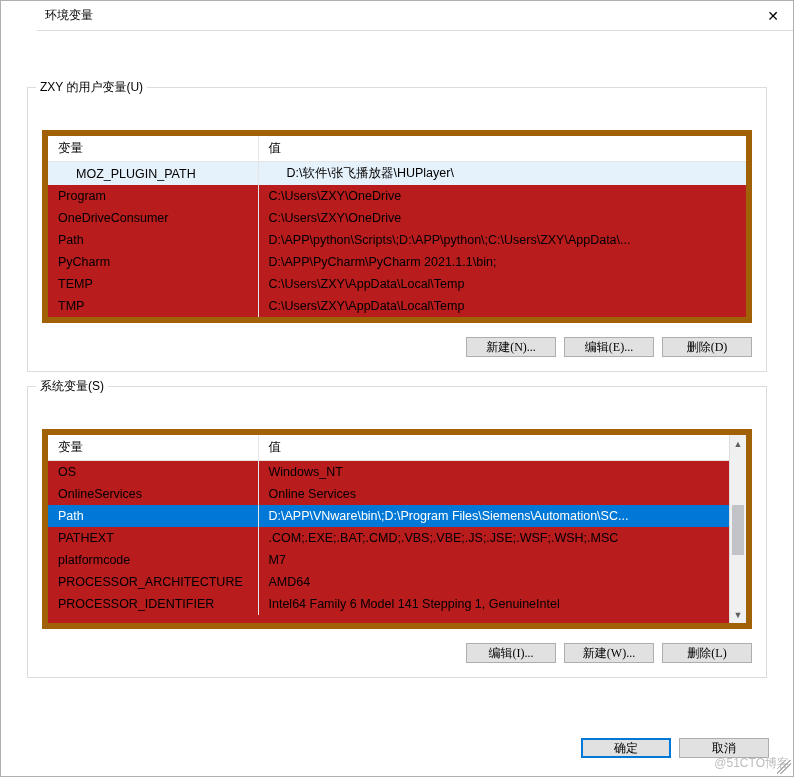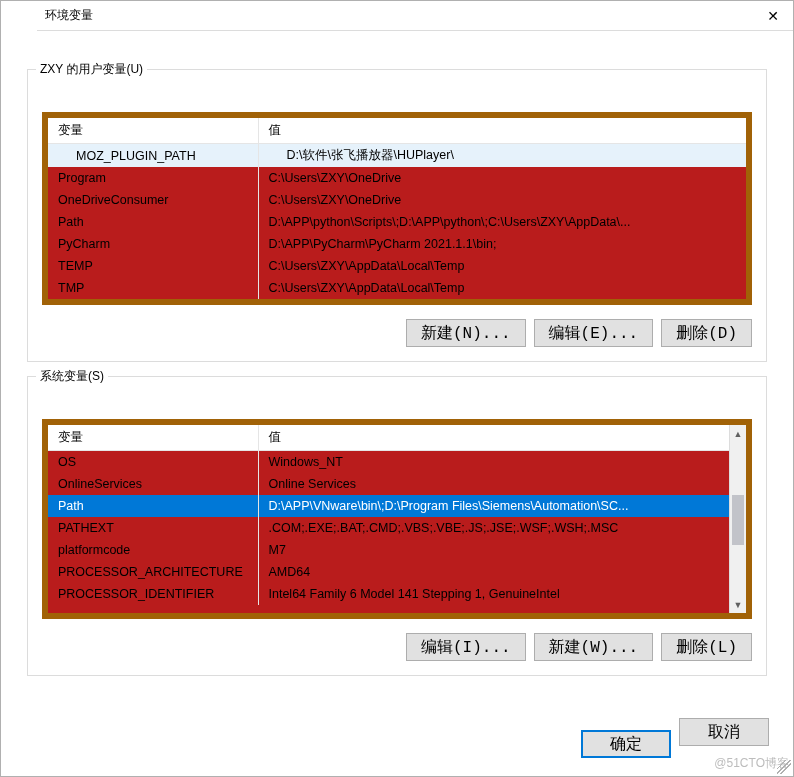--- a/index.html
+++ b/index.html
@@ -101,32 +101,31 @@
     padding-left: 28px;
   }
   .btn-row {
     display: flex;
     justify-content: flex-end;
     gap: 8px;
     margin-top: 14px;
   }
   .btn {
     min-width: 90px;
-    height: 28px;
+    height: 20px;
     background: #e1e1e1;
     border: 1px solid #adadad;
-    font-size: 16px;
-    font-family: Liberation Mono, monospace;
+    font-size: 12px;
+    font-family: Liberation Serif, serif;
     cursor: pointer;
     padding: 0 14px;
   }
   .btn.primary {
     border: 2px solid #0078d7;
     padding: 0 15px;
-    margin-top: 12px;
   }
   .dialog-btns {
     display: flex;
     justify-content: flex-end;
     gap: 8px;
     padding: 10px 24px 18px 24px;
   }
   
   .scroll-wrap {
     position: relative;

